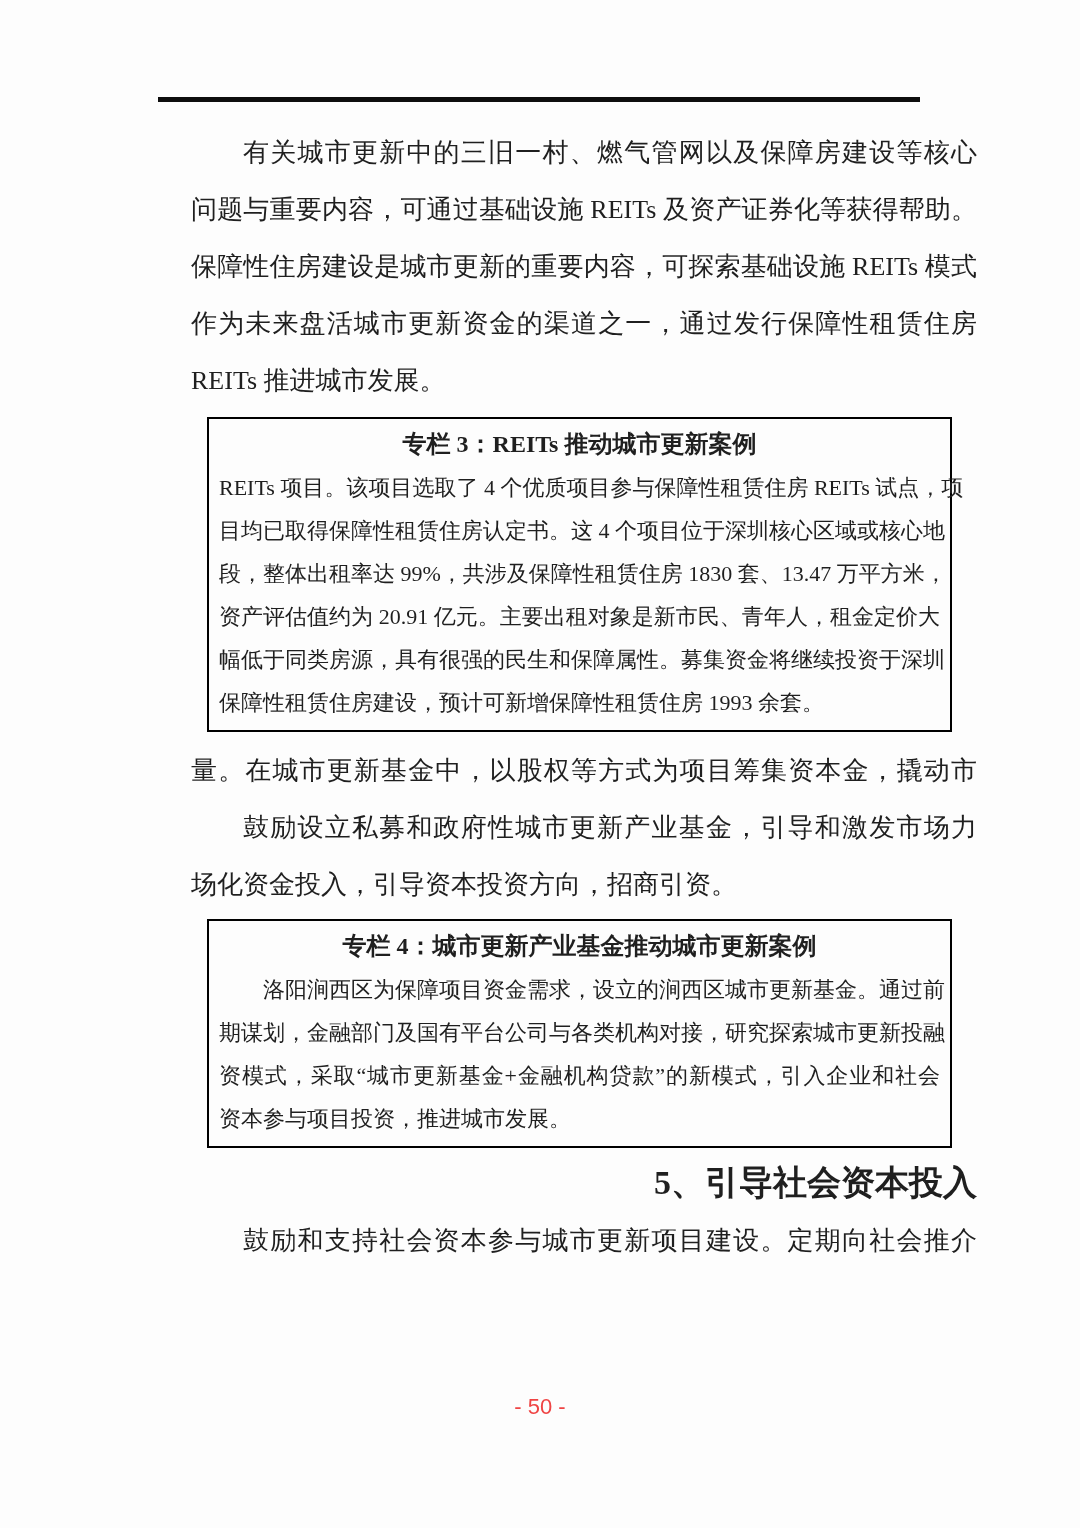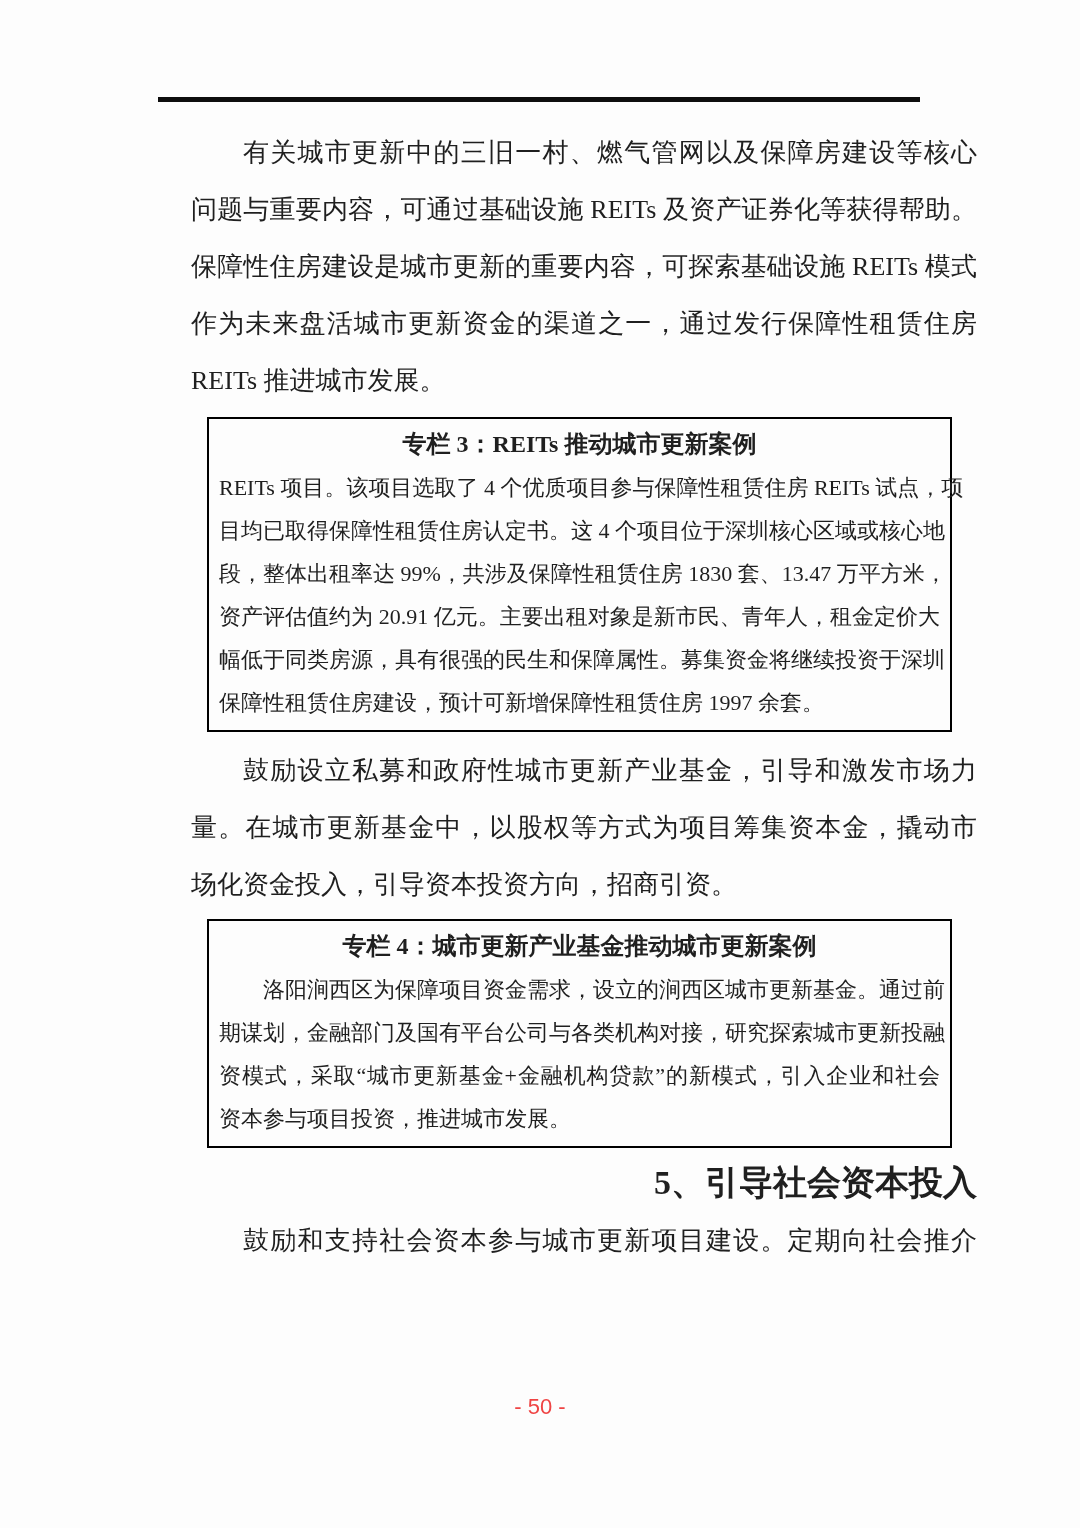--- a/index.html
+++ b/index.html
@@ -107,26 +107,26 @@
       <div class="line short">REITs 推进城市发展。</div>
     </div>
 
     <div class="callout-box box-3">
       <div class="box-title">专栏 3：REITs 推动城市更新案例</div>
       <div class="line">REITs 项目。该项目选取了 4 个优质项目参与保障性租赁住房 REITs 试点，项</div>
       <div class="line">目均已取得保障性租赁住房认定书。这 4 个项目位于深圳核心区域或核心地</div>
       <div class="line">段，整体出租率达 99%，共涉及保障性租赁住房 1830 套、13.47 万平方米，</div>
       <div class="line">资产评估值约为 20.91 亿元。主要出租对象是新市民、青年人，租金定价大</div>
       <div class="line">幅低于同类房源，具有很强的民生和保障属性。募集资金将继续投资于深圳</div>
-      <div class="line short">保障性租赁住房建设，预计可新增保障性租赁住房 1997 余套。</div>
+      <div class="line short">保障性租赁住房建设，预计可新增保障性租赁住房 1993 余套。</div>
     </div>
 
     <div class="paragraph para-2">
+      <div class="line">量。在城市更新基金中，以股权等方式为项目筹集资本金，撬动市</div>
       <div class="line indent">鼓励设立私募和政府性城市更新产业基金，引导和激发市场力</div>
-      <div class="line">量。在城市更新基金中，以股权等方式为项目筹集资本金，撬动市</div>
       <div class="line short">场化资金投入，引导资本投资方向，招商引资。</div>
     </div>
 
     <div class="callout-box box-4">
       <div class="box-title">专栏 4：城市更新产业基金推动城市更新案例</div>
       <div class="line indent">洛阳涧西区为保障项目资金需求，设立的涧西区城市更新基金。通过前</div>
       <div class="line">期谋划，金融部门及国有平台公司与各类机构对接，研究探索城市更新投融</div>
       <div class="line">资模式，采取“城市更新基金+金融机构贷款”的新模式，引入企业和社会</div>
       <div class="line short">资本参与项目投资，推进城市发展。</div>
     </div>

